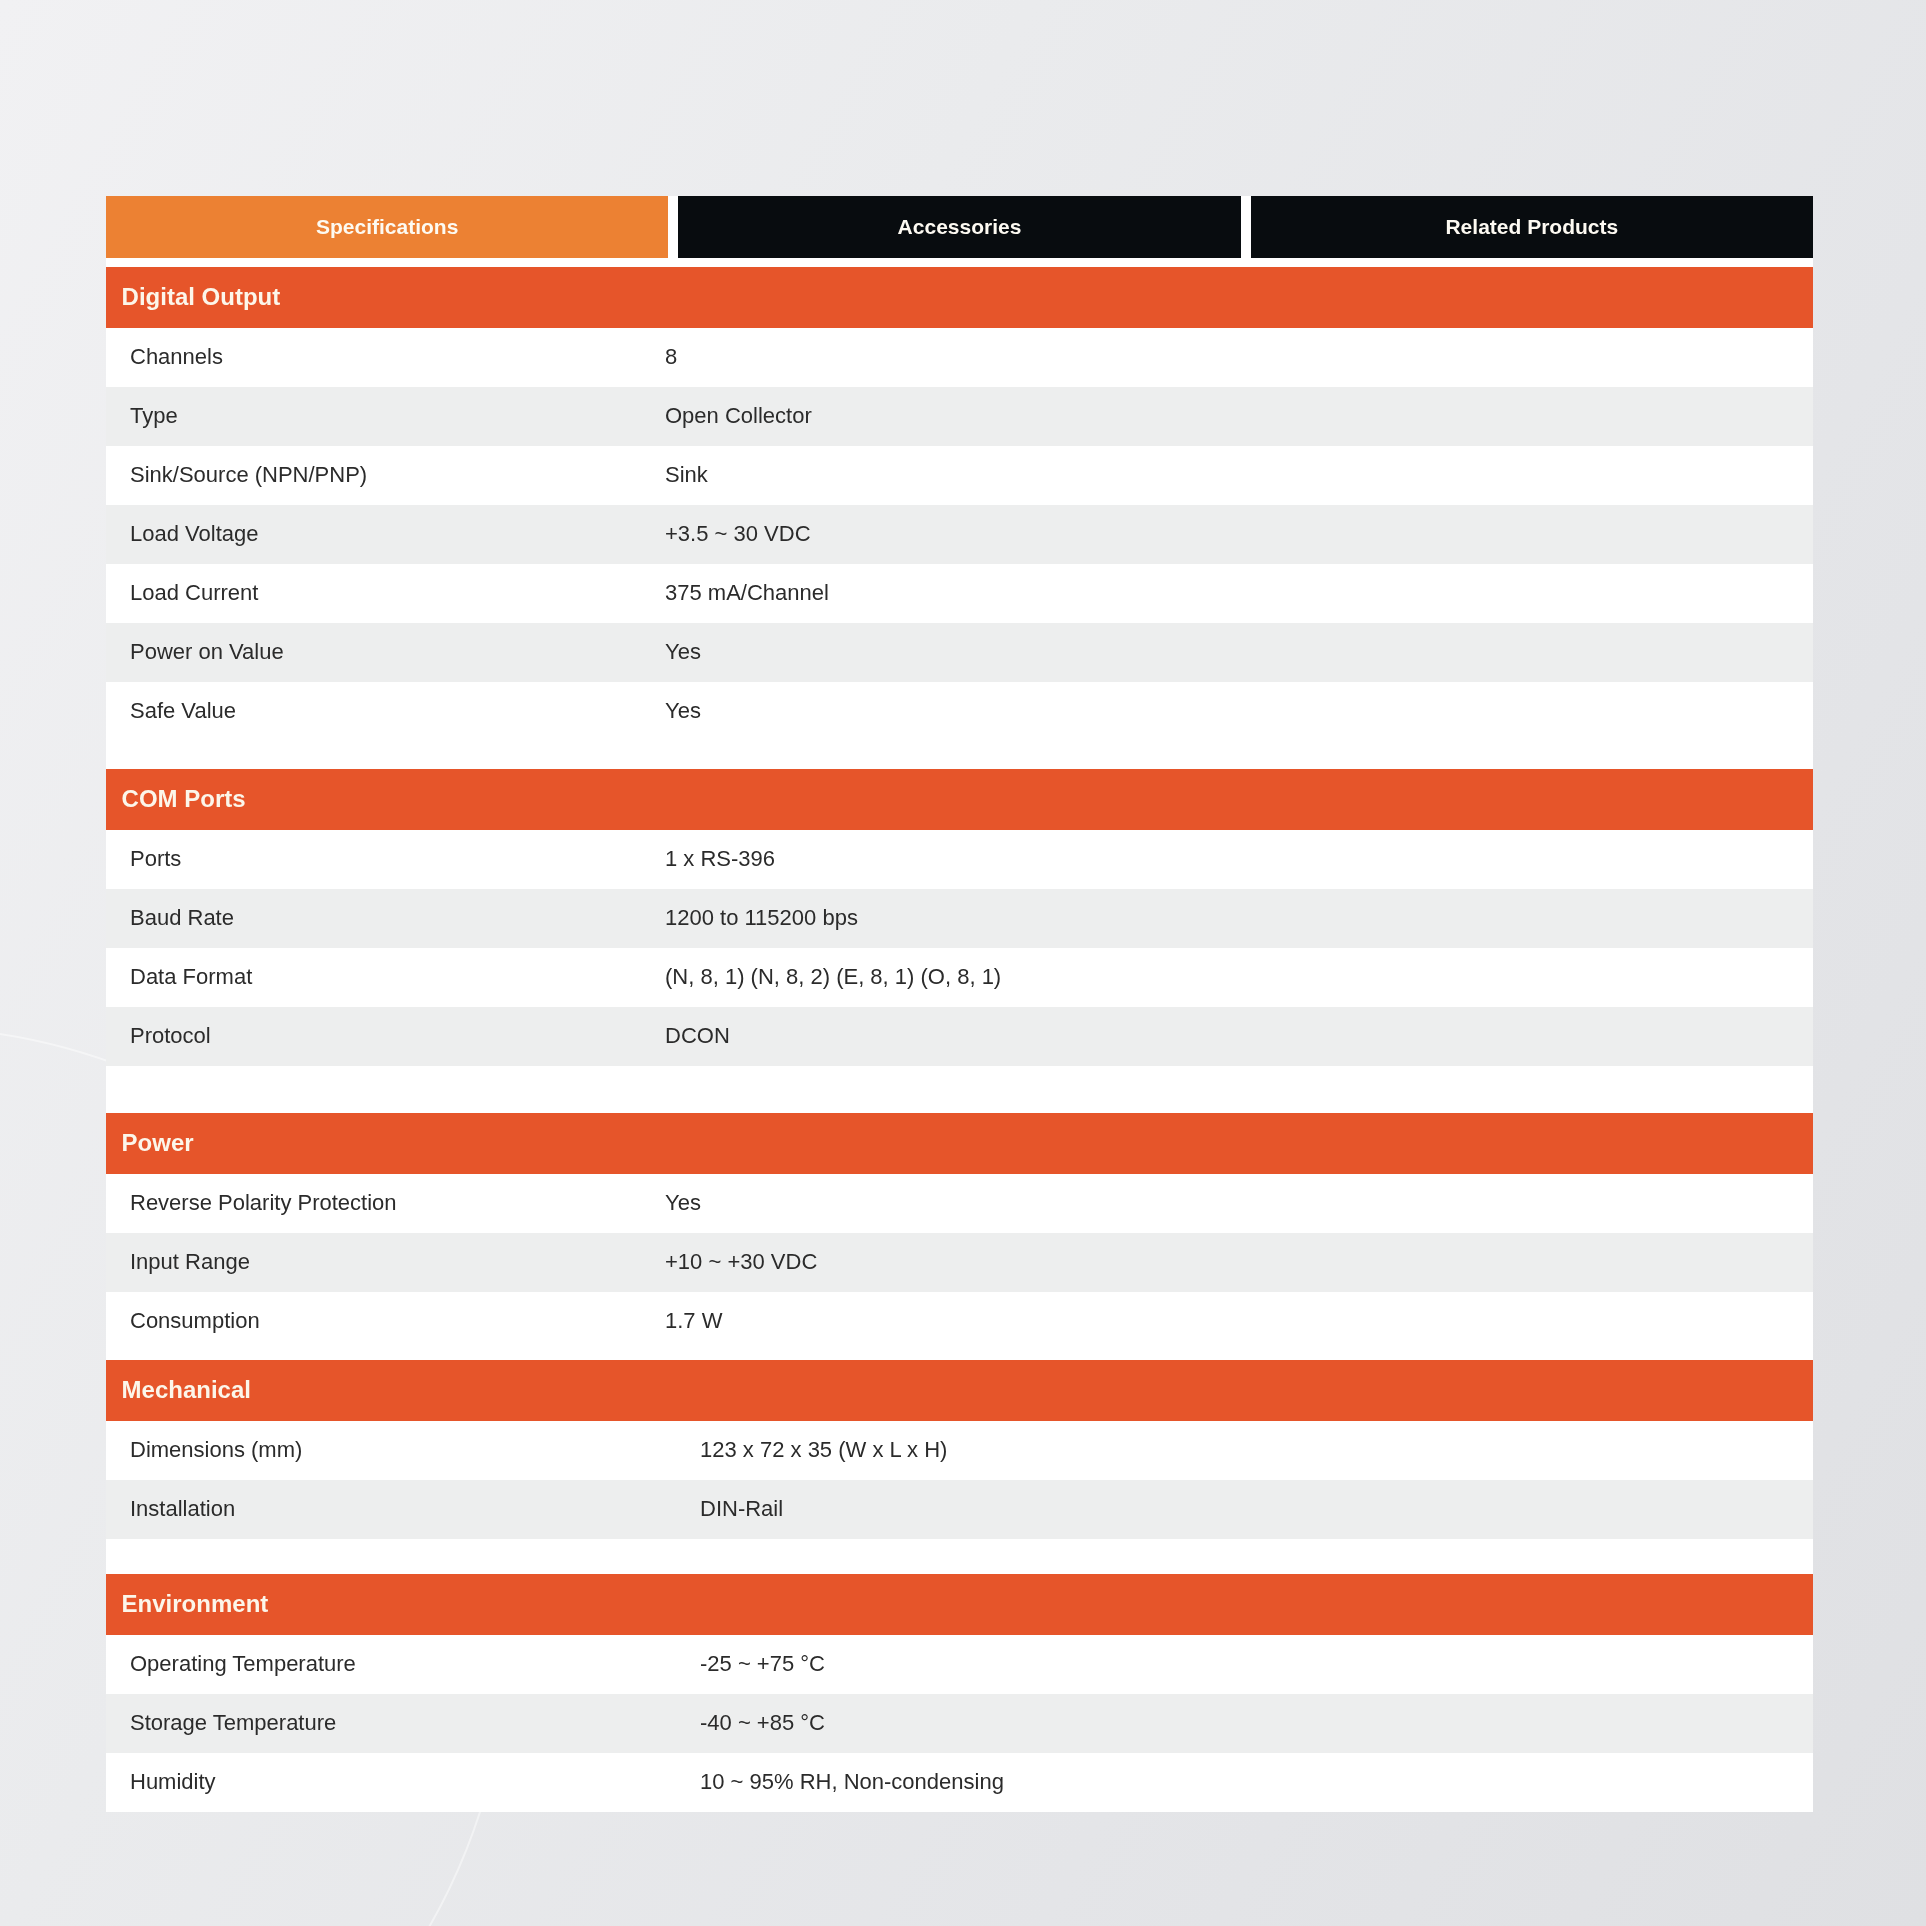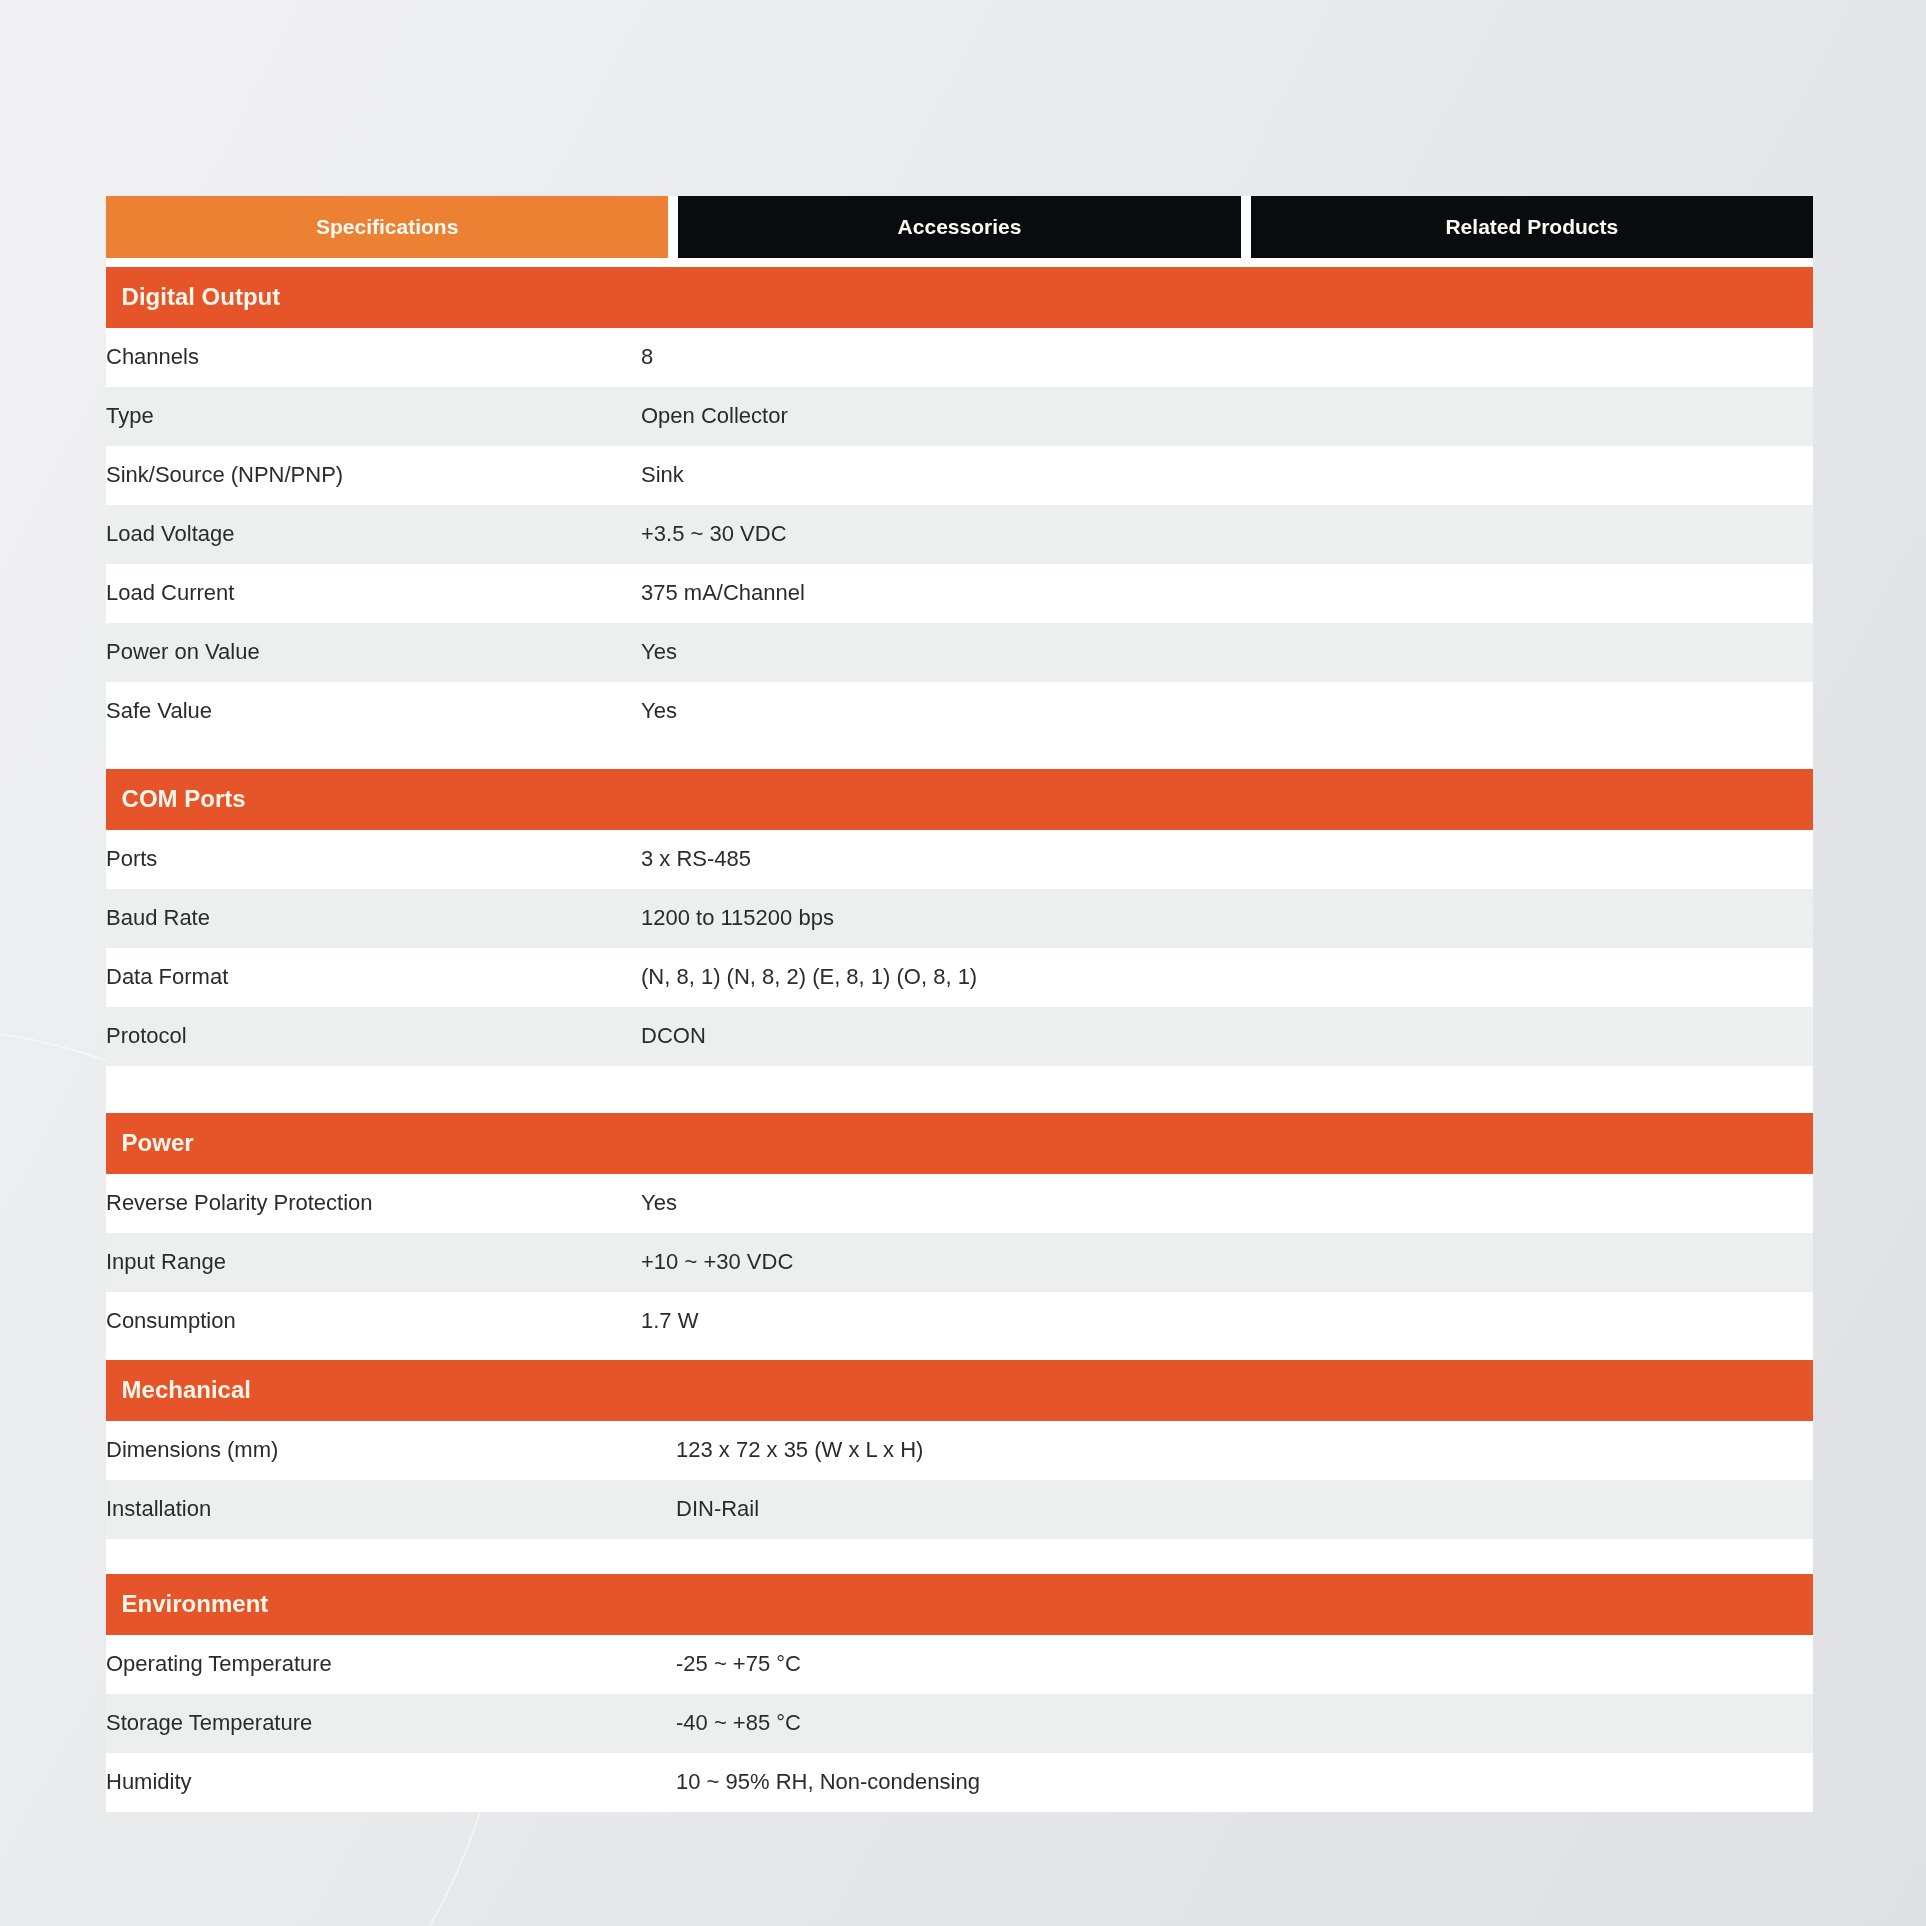--- a/index.html
+++ b/index.html
@@ -72,20 +72,21 @@
     display:flex;
     align-items:center;
     padding-left:15.6px;
     font-size:24px;
     font-weight:bold;
   }
   .row{
     height:59px;
     display:flex;
     align-items:center;
+    padding-left:24px;
     background:var(--row-bg);
     font-size:22px;
   }
   .row.alt{background:var(--row-alt-bg);}
   .row-label{
     width:535px;
     flex:0 0 auto;
     color:var(--text);
   }
   .section:nth-child(4) .row-label,
@@ -137,21 +138,21 @@
         </div>
         <div class="row">
           <div class="row-label">Safe Value</div>
           <div class="row-value">Yes</div>
         </div>
       </div>
       <div class="section">
         <div class="section-header">COM Ports</div>
         <div class="row">
           <div class="row-label">Ports</div>
-          <div class="row-value">3 x RS-485</div>
+          <div class="row-value">1 x RS-396</div>
         </div>
         <div class="row alt">
           <div class="row-label">Baud Rate</div>
           <div class="row-value">1200 to 115200 bps</div>
         </div>
         <div class="row">
           <div class="row-label">Data Format</div>
           <div class="row-value">(N, 8, 1) (N, 8, 2) (E, 8, 1) (O, 8, 1)</div>
         </div>
         <div class="row alt">

